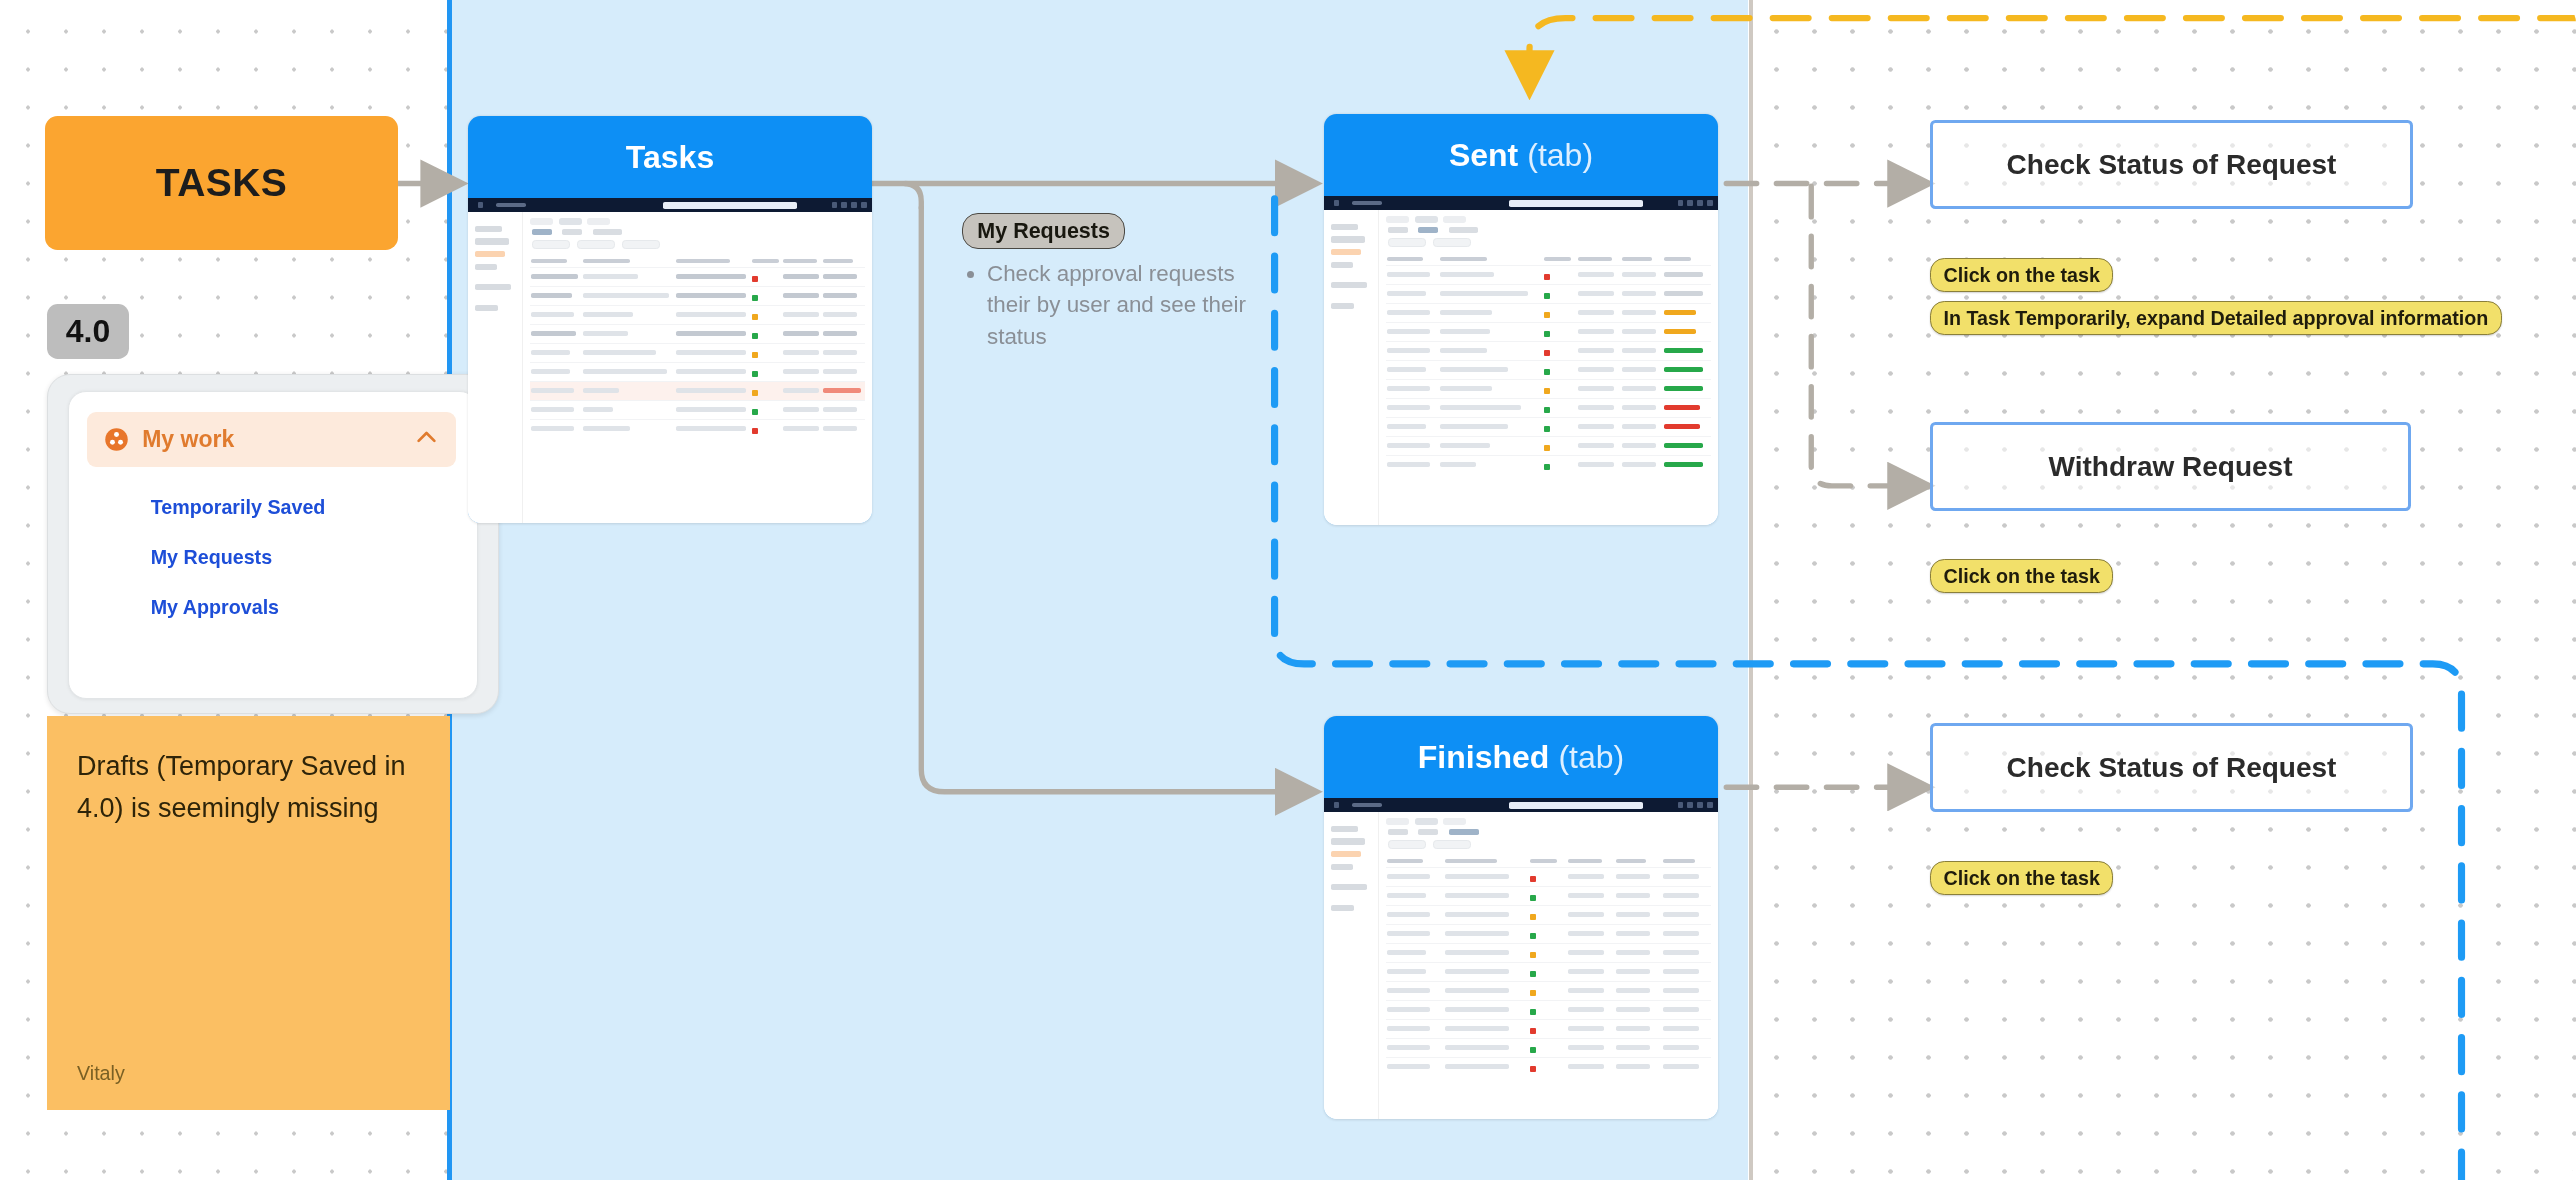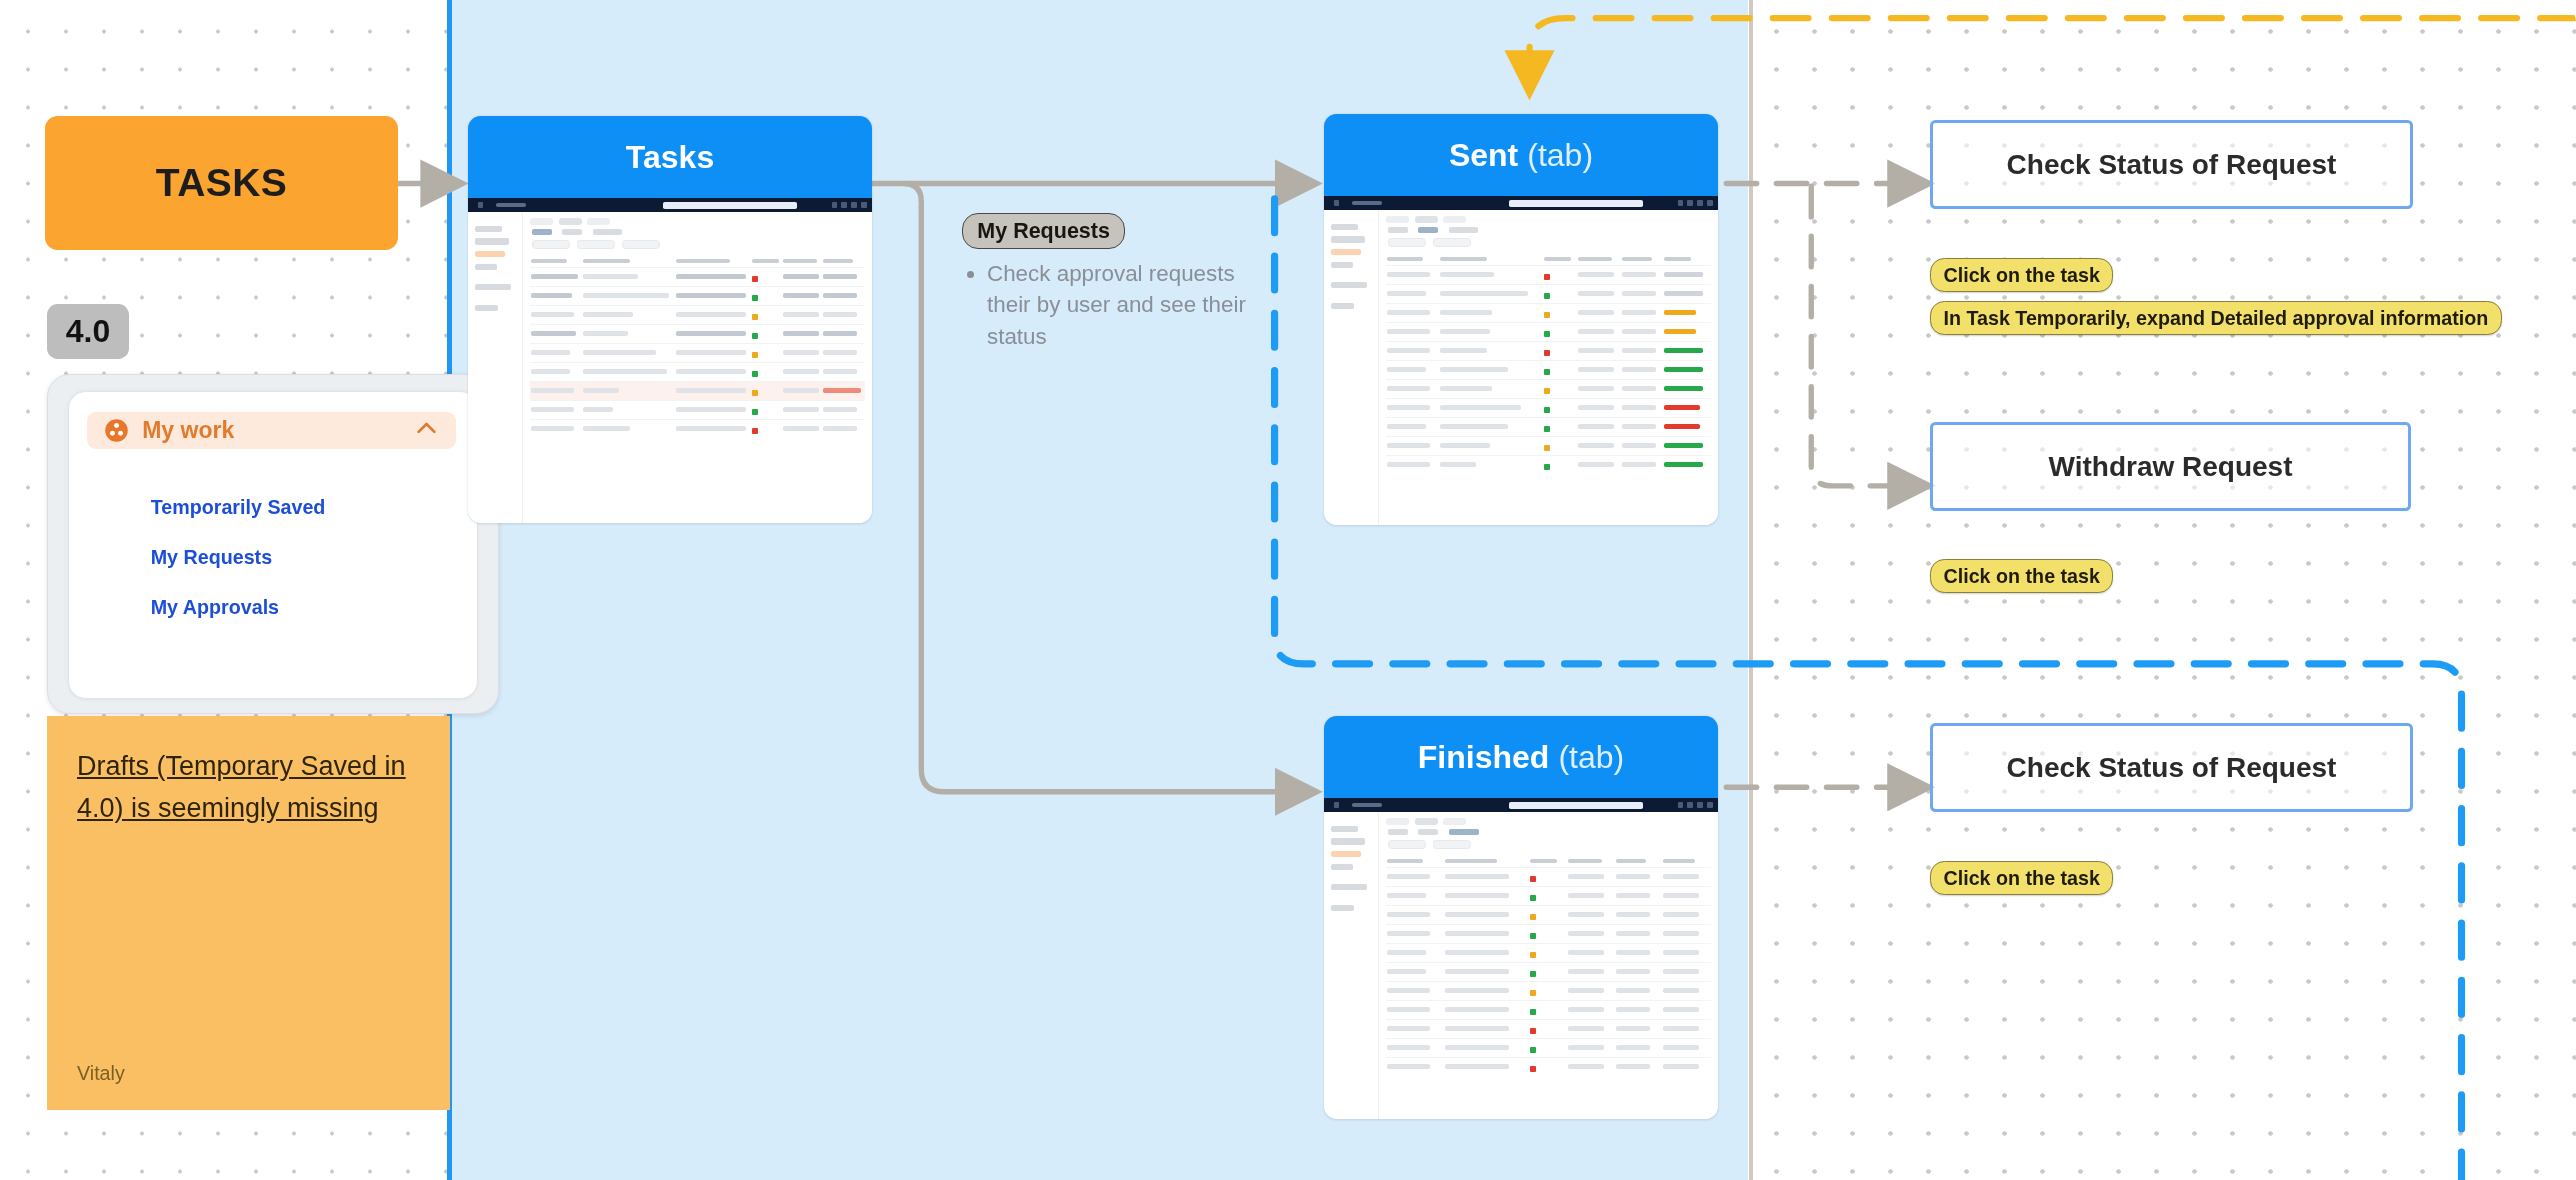--- a/index.html
+++ b/index.html
@@ -49,36 +49,36 @@
     background:#eceff1;border:1.8px solid #dcdfe1;border-radius:23px;
     box-shadow:0 1.8px 5.4px rgba(0,0,0,.10);
   }
   .device-inner{
     position:absolute;left:19.7px;top:16px;right:19.7px;bottom:14.3px;
     background:#fff;border:1.8px solid #e2e5e7;border-radius:18px;
     box-shadow:0 0.9px 3.6px rgba(0,0,0,.06);
     overflow:hidden;
   }
   .mywork-row{
-    position:absolute;left:18px;right:21.5px;top:19.7px;height:37px;
+    position:absolute;left:18px;right:21.5px;top:19.7px;height:55px;
     background:#fdeadc;border-radius:9px;
     display:flex;align-items:center;padding:0 16px;box-sizing:border-box;
   }
   .mywork-label{color:#e07b2e;font-size:23px;font-weight:700;margin-left:12.5px;}
   .chev{margin-left:auto;}
   .menu-item{
     position:absolute;left:82px;color:#1d4ed8;font-size:19.7px;font-weight:600;
   }
 
   
   .sticky{
     background:#fbbf63;color:#2e2409;box-sizing:border-box;
     padding:30px 27px 0 30px;
   }
-  .sticky .body{font-size:27px;line-height:1.55;text-decoration:underline;}
+  .sticky .body{font-size:27px;line-height:1.55;}
   .sticky .author{position:absolute;left:30px;bottom:25px;font-size:19.7px;color:#7a6024;}
 
   
   .screencard{
     background:#0d8ff5;border-radius:12.5px;overflow:hidden;
     box-shadow:0 0.9px 2.7px rgba(0,0,0,.12);
     position:absolute;
   }
   .screencard .title{
     height:82px;display:flex;align-items:center;justify-content:center;

